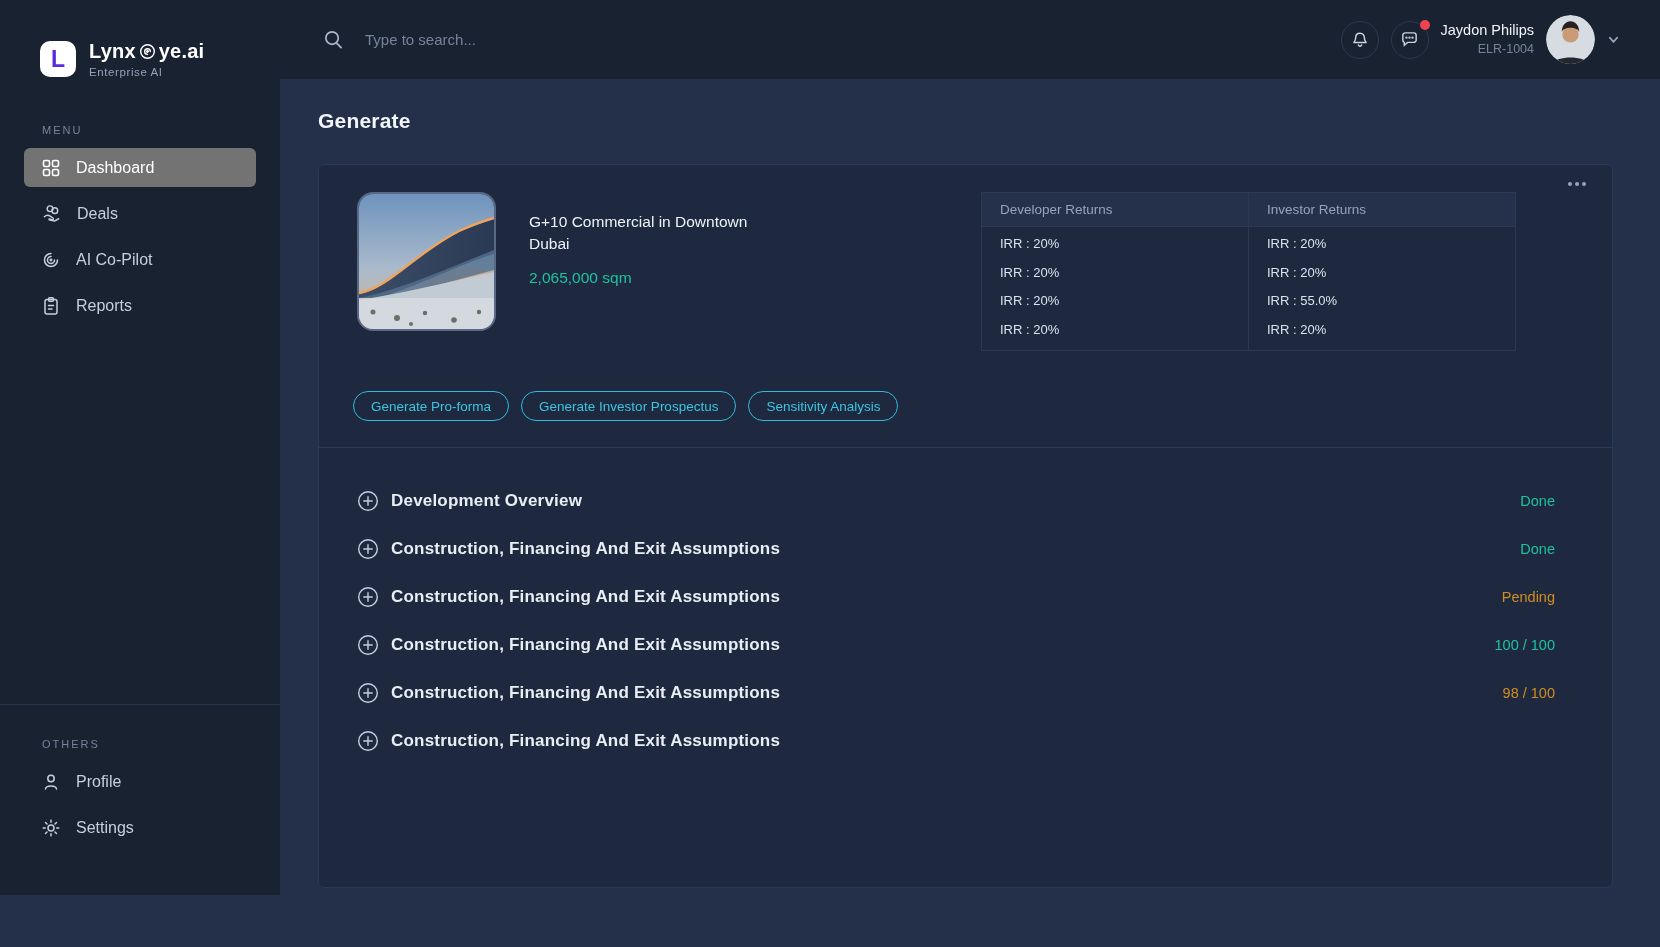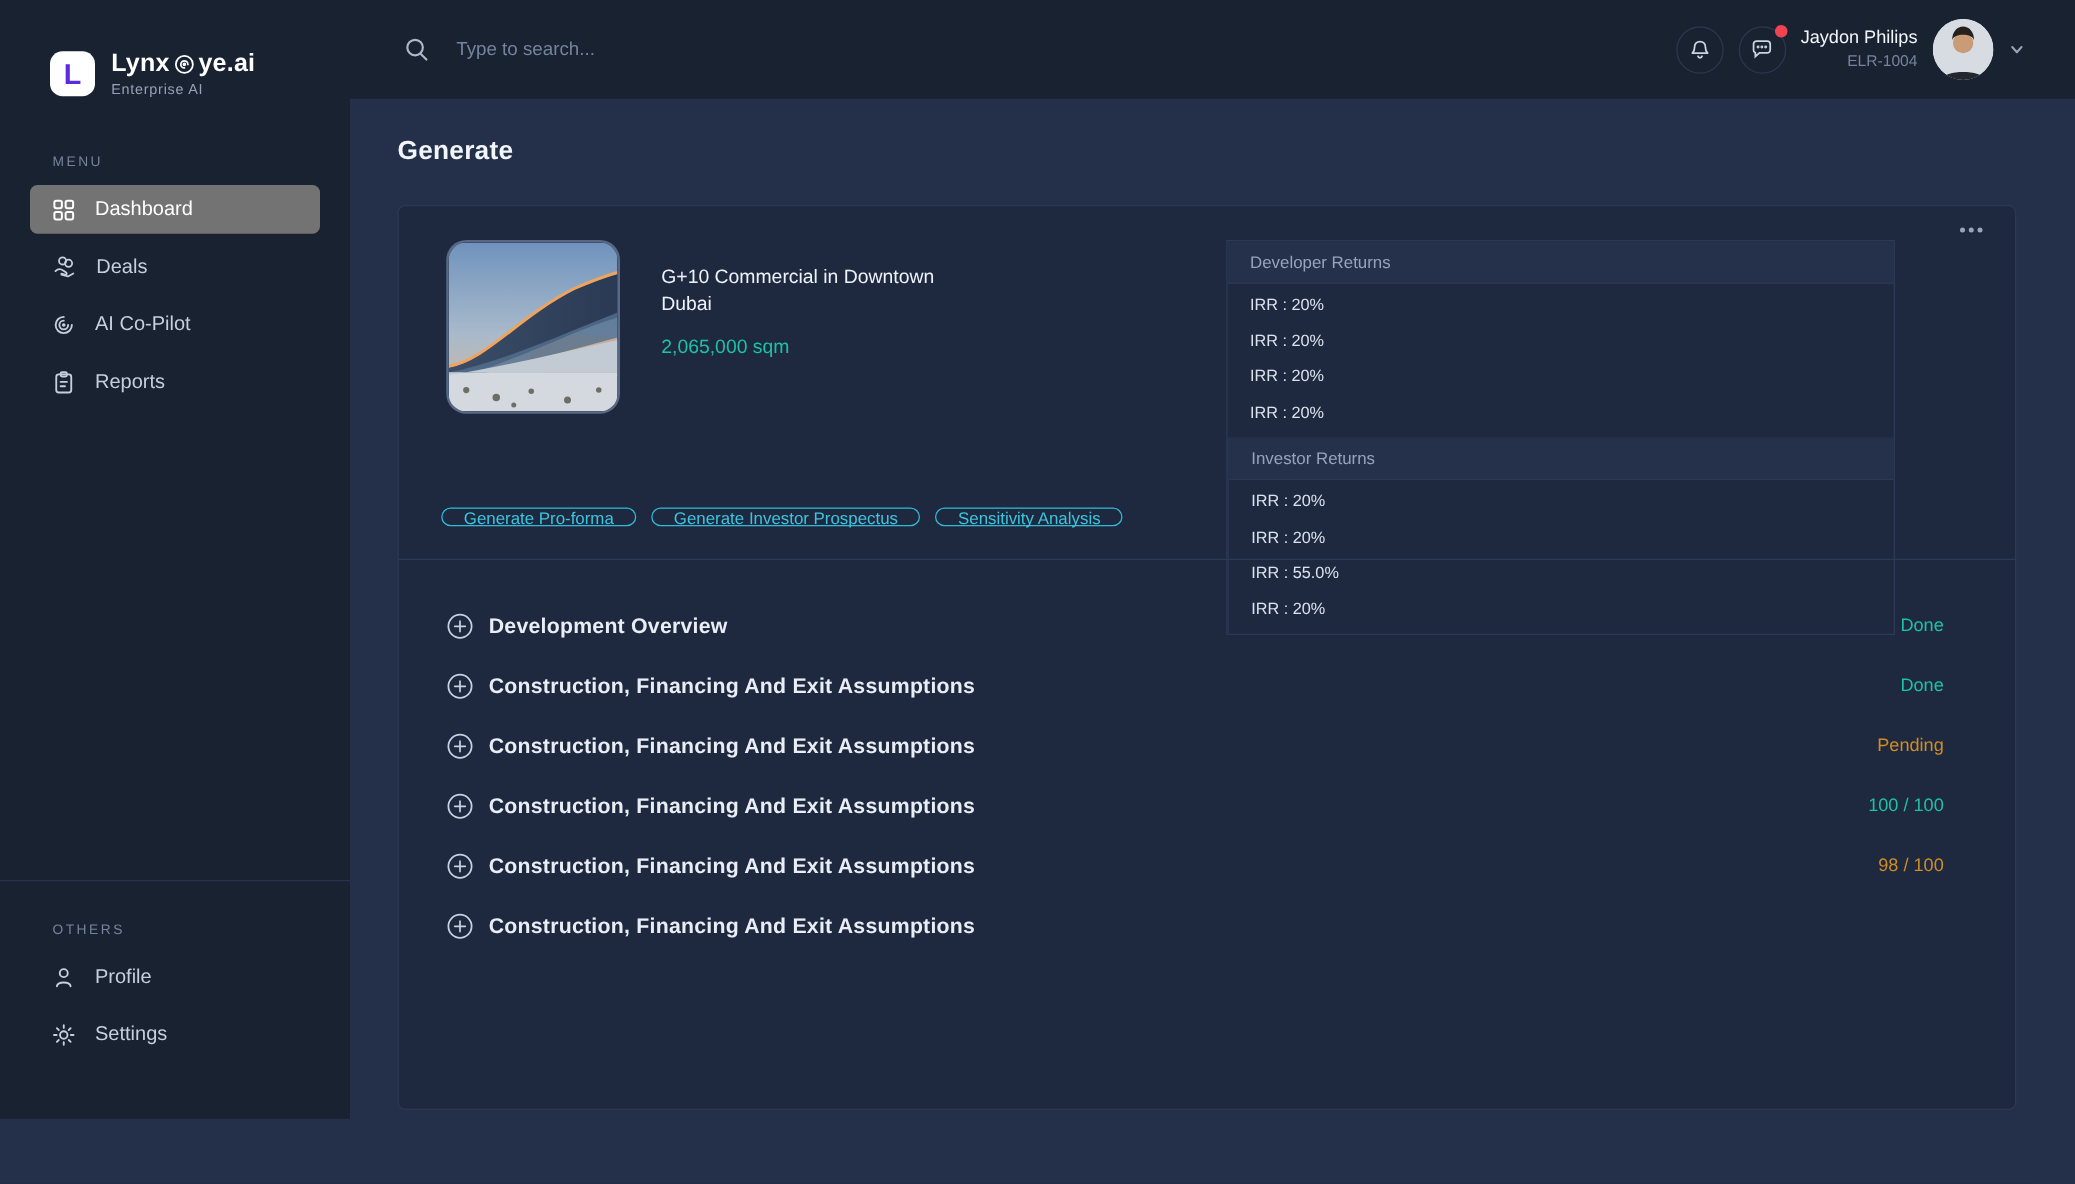--- a/index.html
+++ b/index.html
@@ -78,33 +78,33 @@
 
   .card-top { position:relative; height:283px; border-bottom:1px solid #2e3b58; }
   .photo {
     position:absolute; left:40px; top:29px; width:135px; height:135px;
     border-radius:14px; overflow:hidden; box-shadow:0 0 0 2px #596884;
   }
   .prop-info { position:absolute; left:210px; top:46px; }
   .prop-title { font-size:15.5px; line-height:1.45; color:#eef2f8; max-width:224px; }
   .prop-area { margin-top:13px; font-size:15.5px; font-weight:500; color:#1ec1a4; }
 
-  .returns { position:absolute; top:27px; right:96px; width:535px; display:flex; border:1px solid #2c3954;flex-direction:column; }
+  .returns { position:absolute; top:27px; right:96px; width:535px; display:flex; border:1px solid #2c3954; }
   .rcol { flex:1; padding-bottom:9px; }
   .rcol + .rcol { border-left:1px solid #2c3954; }
   .rth {
     height:34px; line-height:34px; padding-left:18px; font-size:13.5px;
     color:#97a3bd; background:#25304b; border-bottom:1px solid #2c3954;
   }
   .rtd { padding:9px 18px 4.5px; font-size:13px; color:#dbe2ee; }
   .rcol .rtd:first-of-type { padding-top:15px; }
 
   .actions { position:absolute; left:34px; bottom:26px; display:flex; gap:12px; }
   .pill-btn {
-    height:15px; padding:0 17px; border-radius:17px; border:1px solid #2fbcd9;
+    height:30px; padding:0 17px; border-radius:17px; border:1px solid #2fbcd9;
     background:transparent; color:#3cc5df; font:13.5px "Liberation Sans", sans-serif; cursor:pointer;
   }
 
   .acc { padding-top:29px; }
   .acc-row { height:48px; display:flex; align-items:center; gap:12px; padding:0 57px 0 38px; cursor:pointer; }
   .acc-row svg { stroke:#c7d0df; flex:0 0 auto; }
   .acc-label { font-size:17px; font-weight:bold; color:#e9edf4; letter-spacing:.2px; }
   .acc-status { margin-left:auto; font-size:14.5px; font-weight:500; }
   .st-teal { color:#1ec1a4; }
   .st-orange { color:#cf8d22; }

